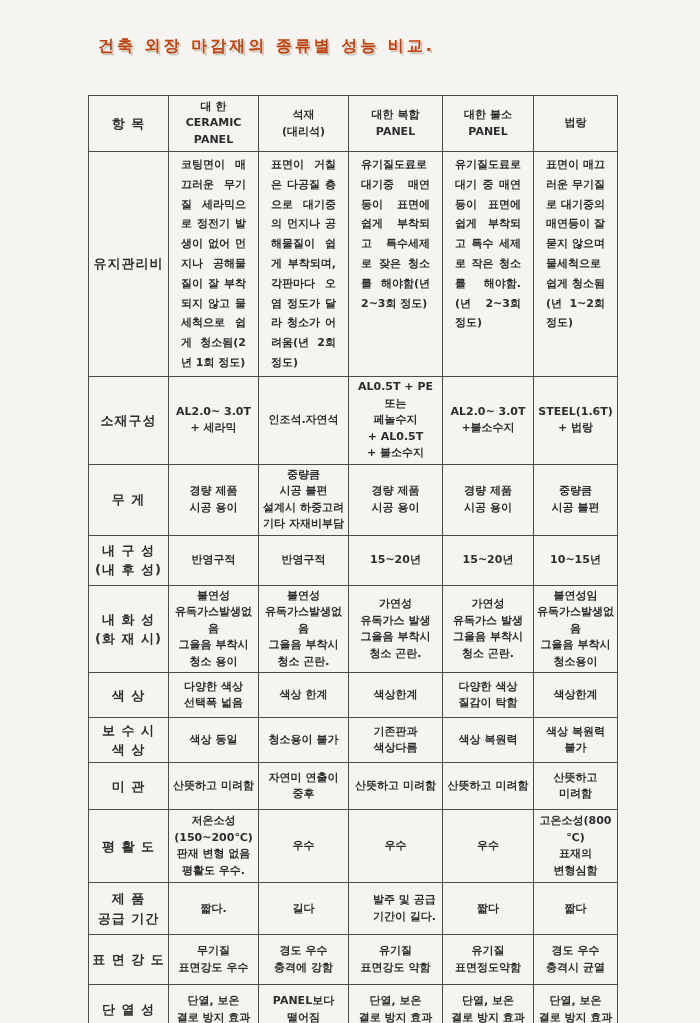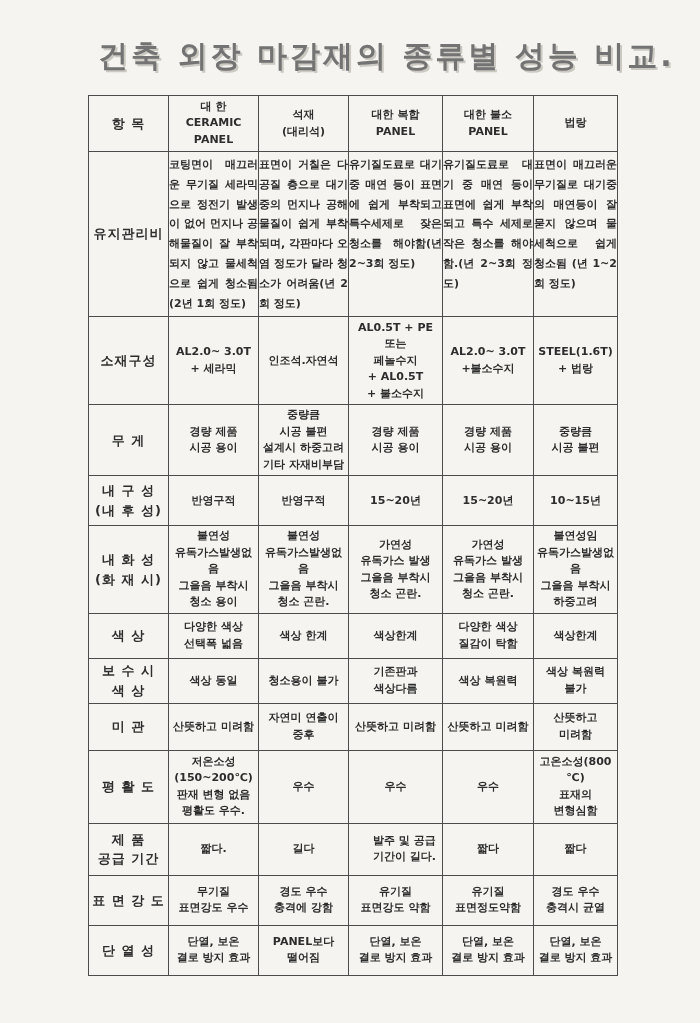--- a/index.html
+++ b/index.html
@@ -5,21 +5,21 @@
   html,body{margin:0;padding:0;}
   body{
     width:700px;height:1023px;
     background:#f5f4f0;
     font-family:"DejaVu Sans", sans-serif;
     position:relative;
     overflow:hidden;
   }
   .page-title{
     position:absolute;left:98px;top:36px;
-    font-size:30px;font-weight:bold;color:#737373;
+    font-size:16px;font-weight:bold;color:#c2410c;
     letter-spacing:3px;
     text-shadow:2px 2px 0 #ccc9c2;
     white-space:nowrap;
   }
   table.compare{
     position:absolute;left:88px;top:95px;
     width:529px;
     border-collapse:collapse;table-layout:fixed;
     background:transparent;
   }
@@ -38,21 +38,21 @@
   td.label, th.label{
     font-size:13px;
     letter-spacing:1px;
   }
   tr.row-maint td.data{
     text-align:justify;
     text-align-last:left;
     white-space:normal;
     word-break:break-all;
     line-height:1.8;
-    padding:3px 0;
+    padding:3px 12px;
     vertical-align:top;
   }
   tr.row-supply td.data:nth-of-type(4){
     text-align:left;
     white-space:normal;
     word-break:break-all;
     padding-left:24px;
   }
 </style>
 </head>
@@ -145,21 +145,21 @@
 유독가스 발생
 그을음 부착시
 청소 곤란.</td>
     <td class="data">가연성
 유독가스 발생
 그을음 부착시
 청소 곤란.</td>
     <td class="data">불연성임
 유독가스발생없음
 그을음 부착시
-하중고려</td>
+청소용이</td>
   </tr>
   <tr style="height:45px">
     <td class="label">색   상</td>
     <td class="data">다양한 색상
 선택폭 넓음</td>
     <td class="data">색상 한계</td>
     <td class="data">색상한계</td>
     <td class="data">다양한 색상
 질감이 탁함</td>
     <td class="data">색상한계</td>

